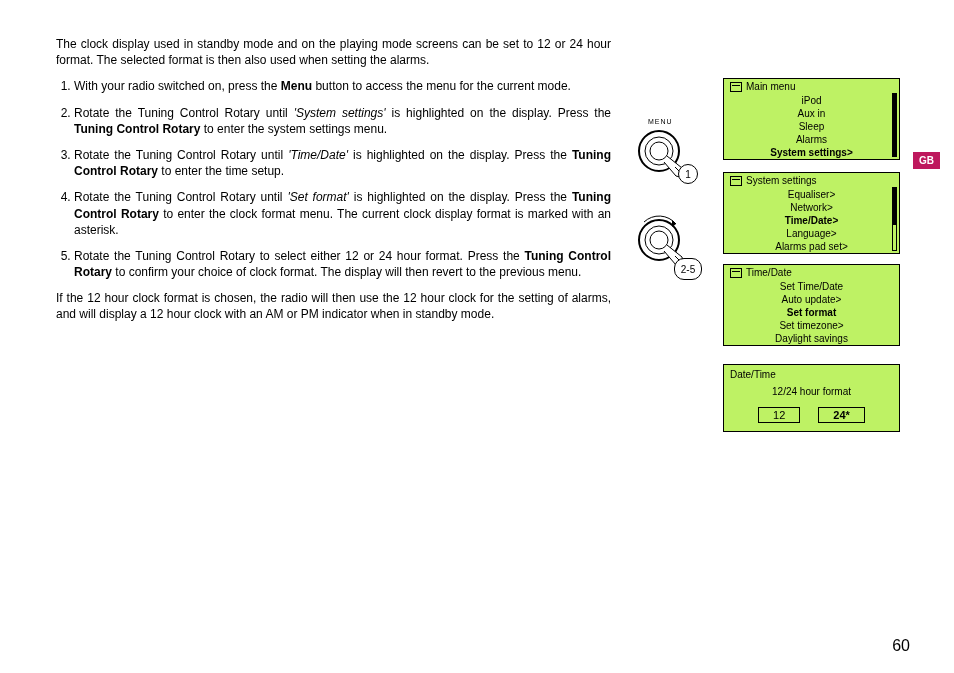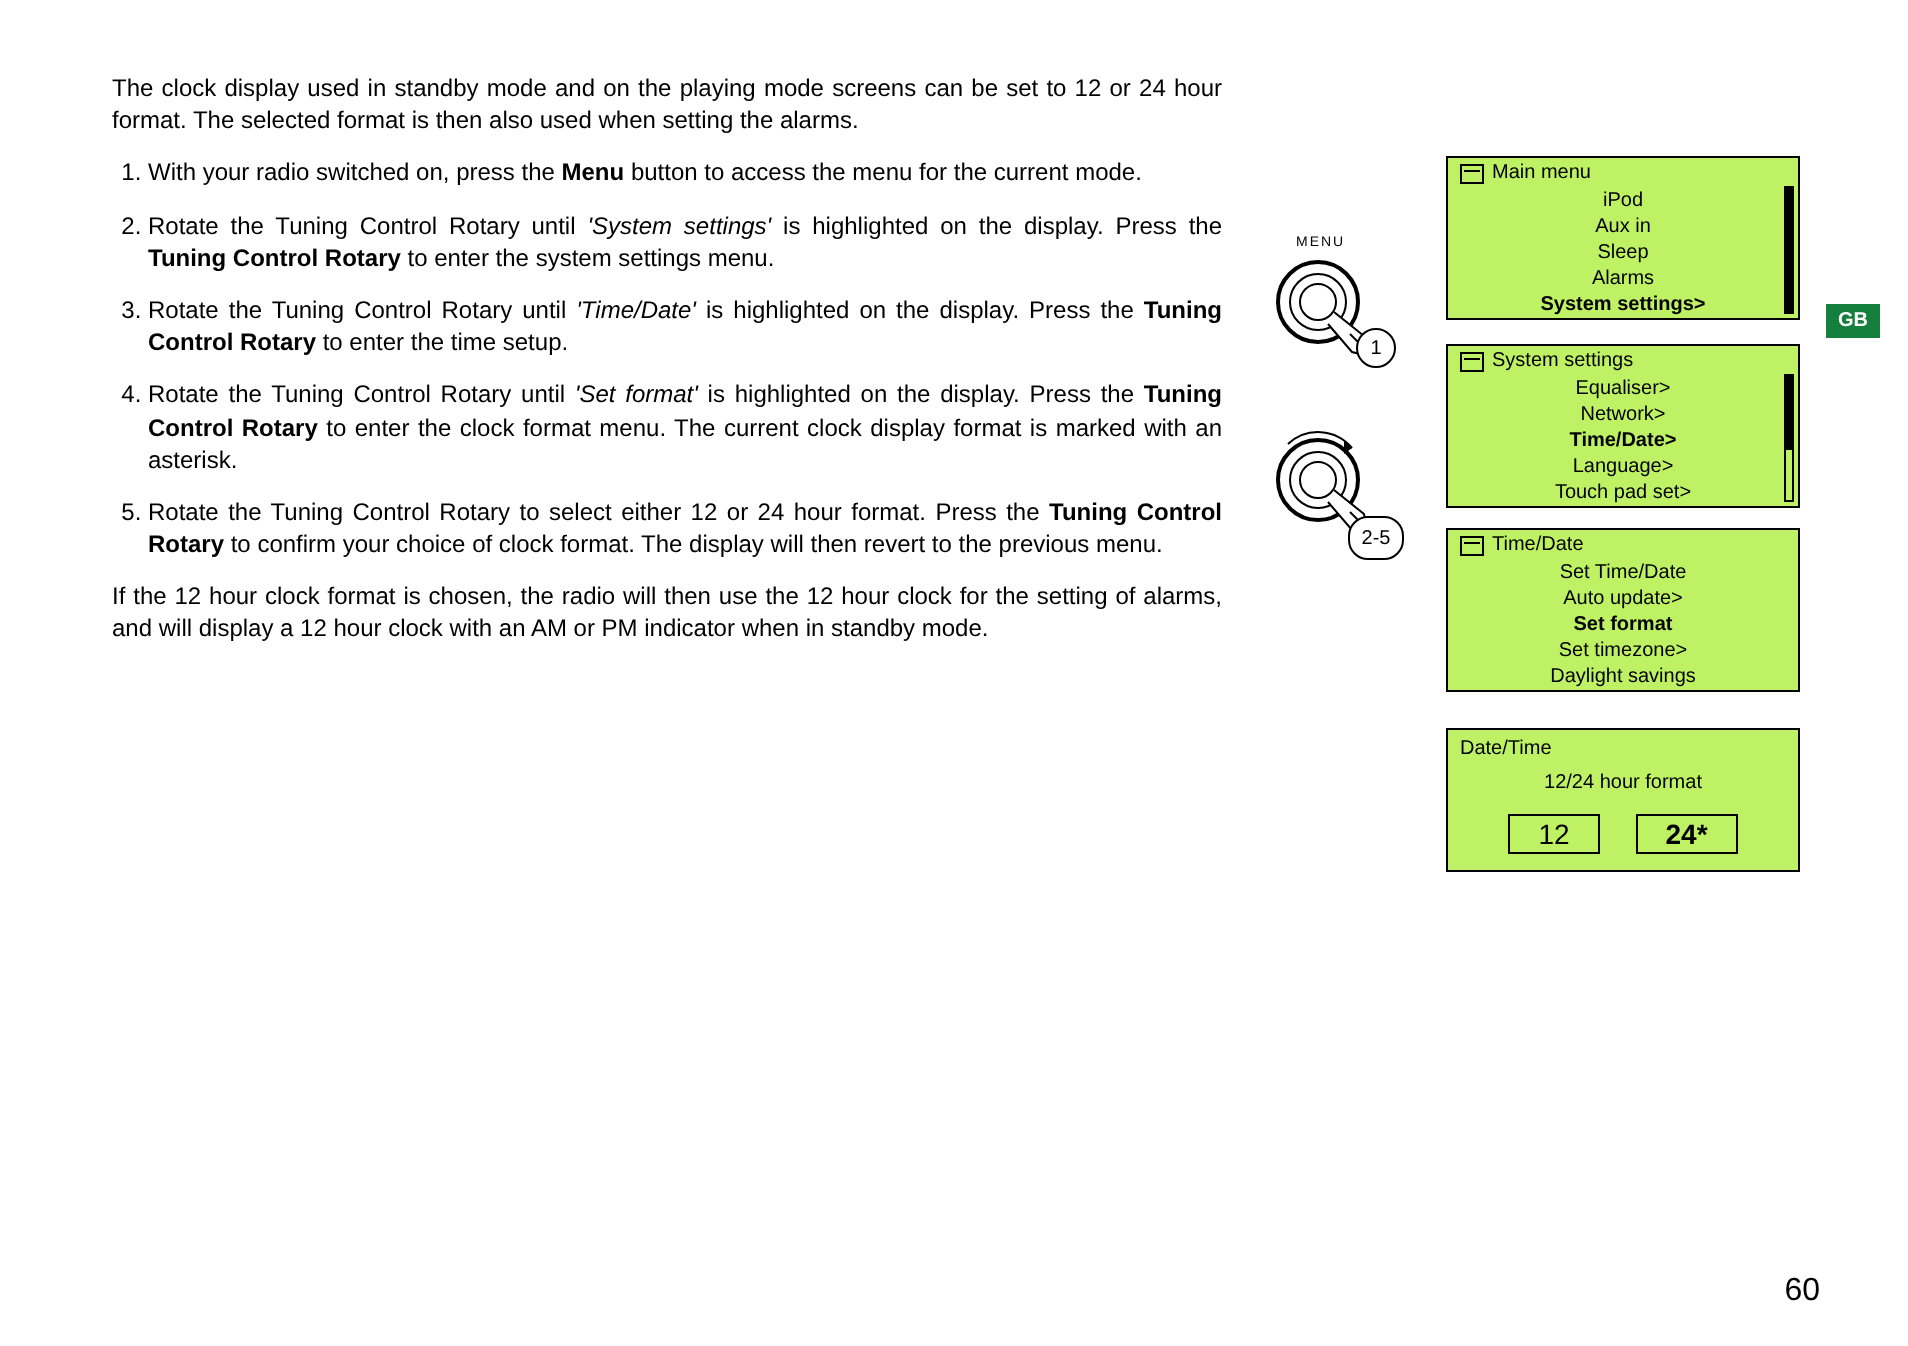--- a/index.html
+++ b/index.html
@@ -34,21 +34,21 @@
   .body-col ol { padding-left: 18px; margin: 0 0 10px 0; }
   .body-col li { margin-bottom: 10px; text-align: justify; }
   .bold { font-weight: bold; }
   .italic { font-style: italic; }
 
   
   .gb-tab {
     position: absolute;
     right: 14px;
     top: 152px;
-    background: #15803d;
+    background: #be185d;
     color: #fff;
     font-size: 10px;
     font-weight: bold;
     padding: 3px 6px;
   }
 
   .page-num {
     position: absolute;
     right: 44px;
     bottom: 18px;
@@ -132,21 +132,21 @@
     text-align: center;
     margin: 6px 0 10px 0;
     font-size: 10px;
   }
   .lcd.fmt .choices {
     display: flex; justify-content: center; gap: 18px;
   }
   .lcd.fmt .choice {
     border: 1px solid #000;
     padding: 1px 14px;
-    font-size: 14px;
+    font-size: 11px;
   }
 </style>
 </head>
 <body>
 
 <div class="page">
 
   <div class="body-col">
     <p>The clock display used in standby mode and on the playing mode screens can be set to 12 or 24 hour format. The selected format is then also used when setting the alarms.</p>
     <ol>
@@ -236,21 +236,21 @@
       </div>
     <div class="row bold-row">
         <span>Time/Date</span>
         <span class="arrow">&gt;</span>
       </div>
     <div class="row">
         <span>Language</span>
         <span class="arrow">&gt;</span>
       </div>
     <div class="row">
-        <span>Touch pad set</span>
+        <span>Alarms pad set</span>
         <span class="arrow">&gt;</span>
       </div>
     <div class="scrollbar">
         <div class="thumb"></div>
       </div>
   </div>
 
   <div class="lcd td">
     <div class="title">
         <span class="t-icon"></span>

